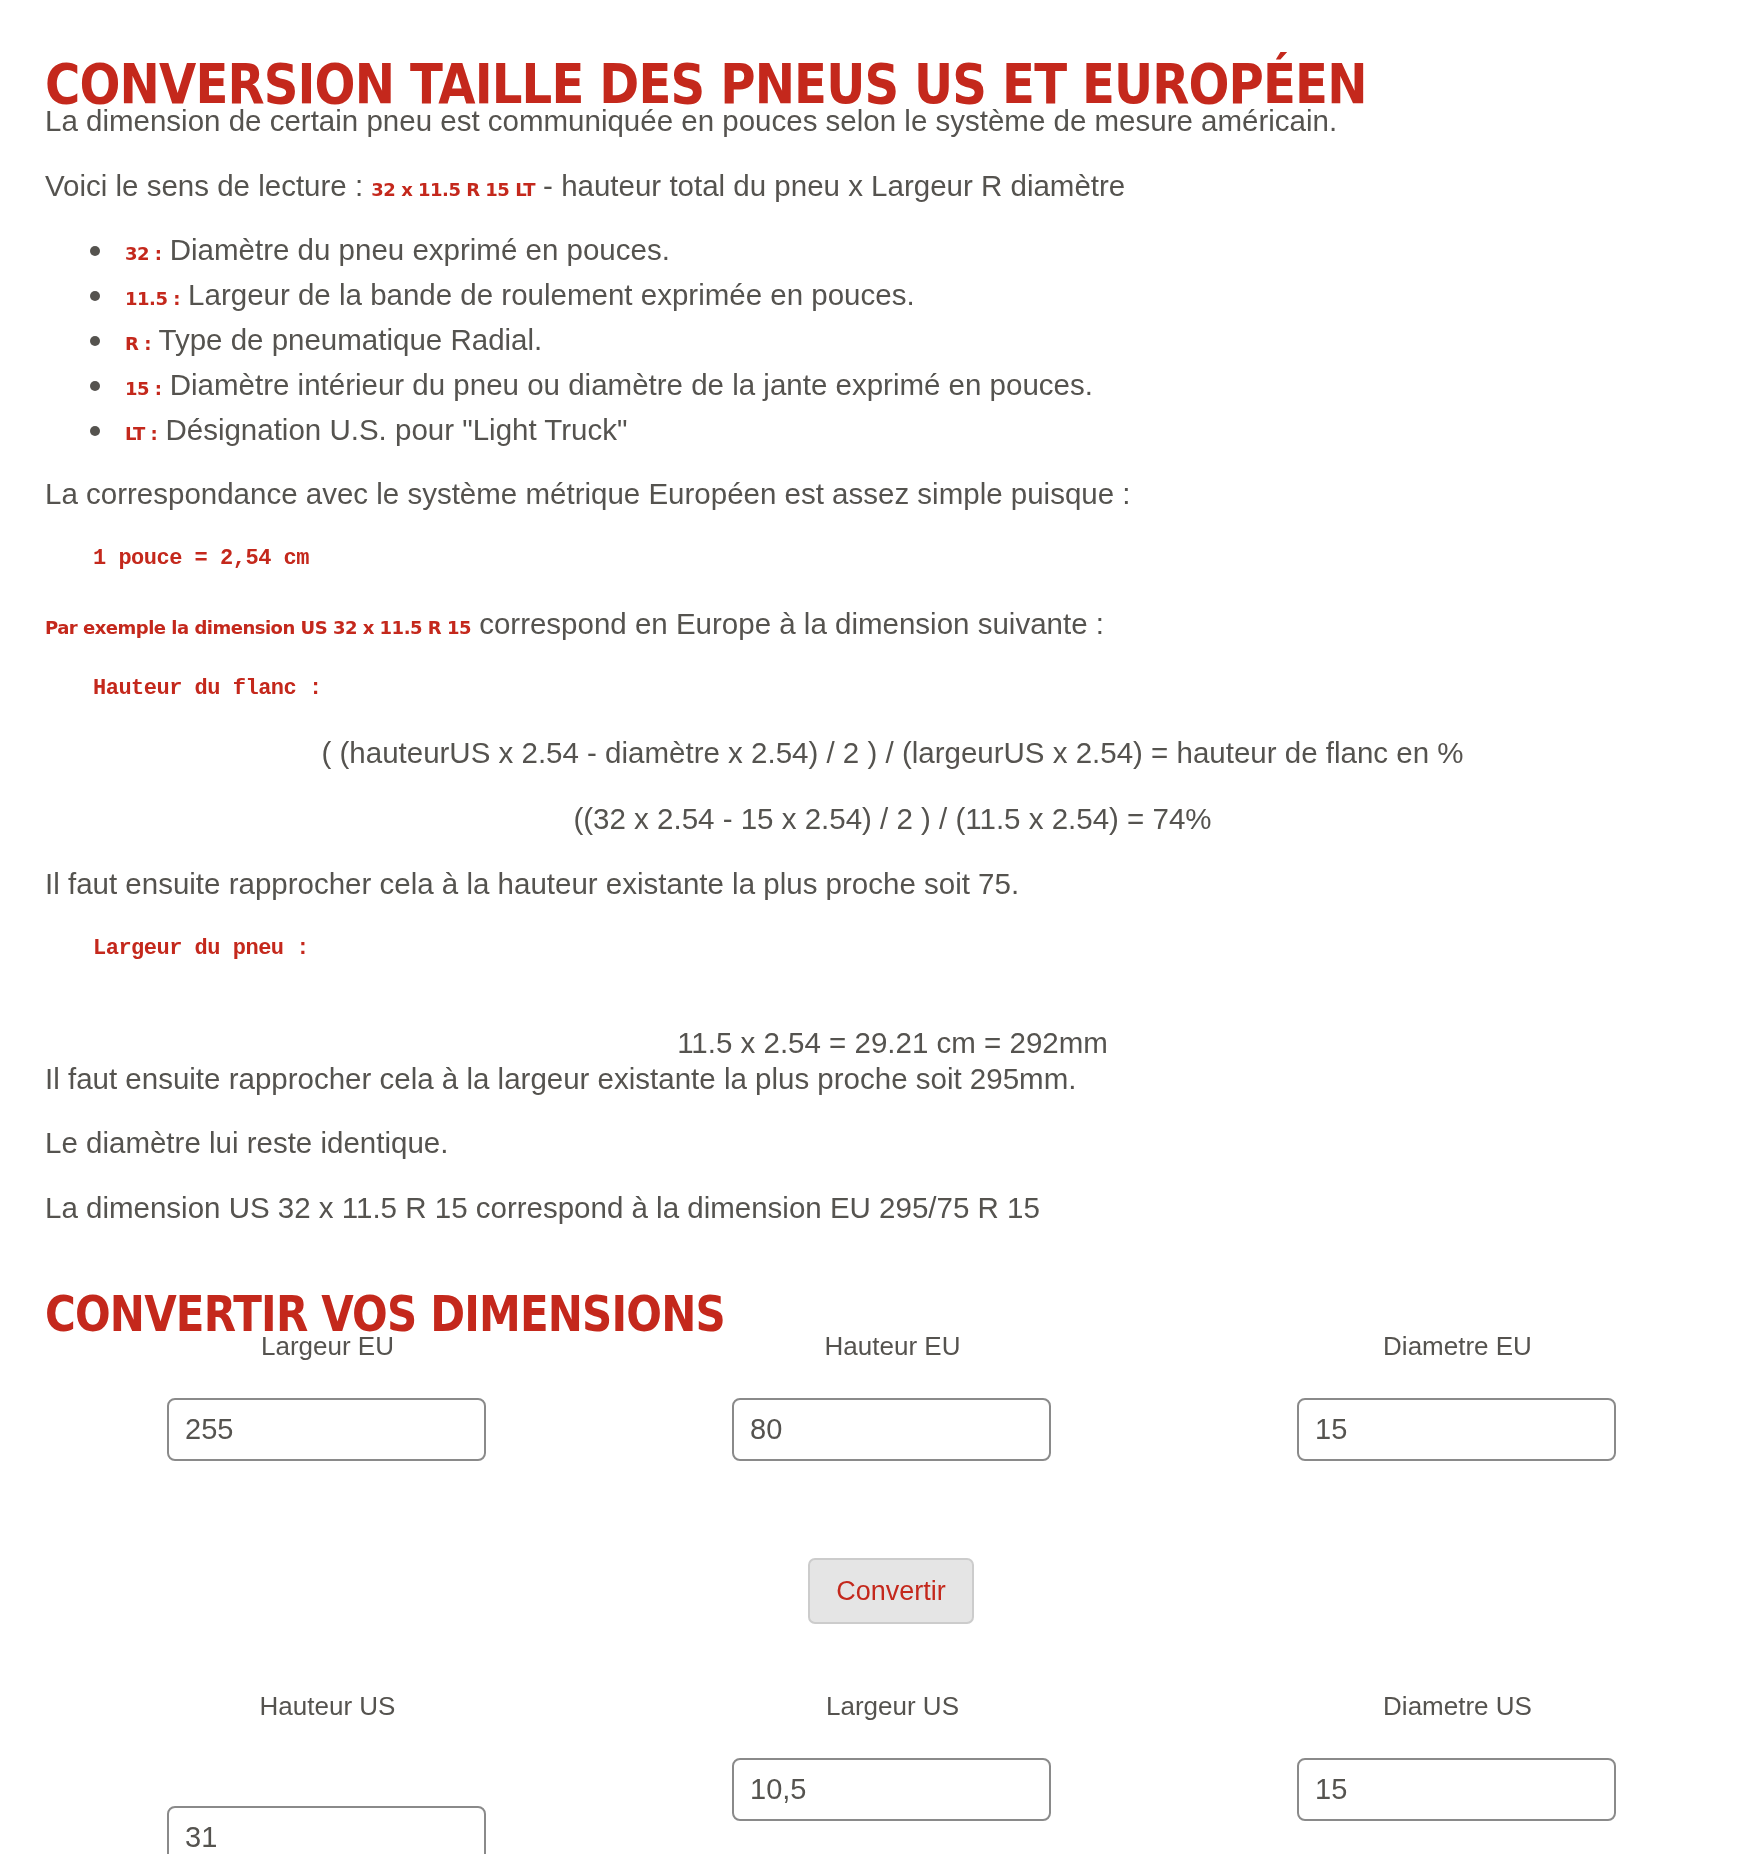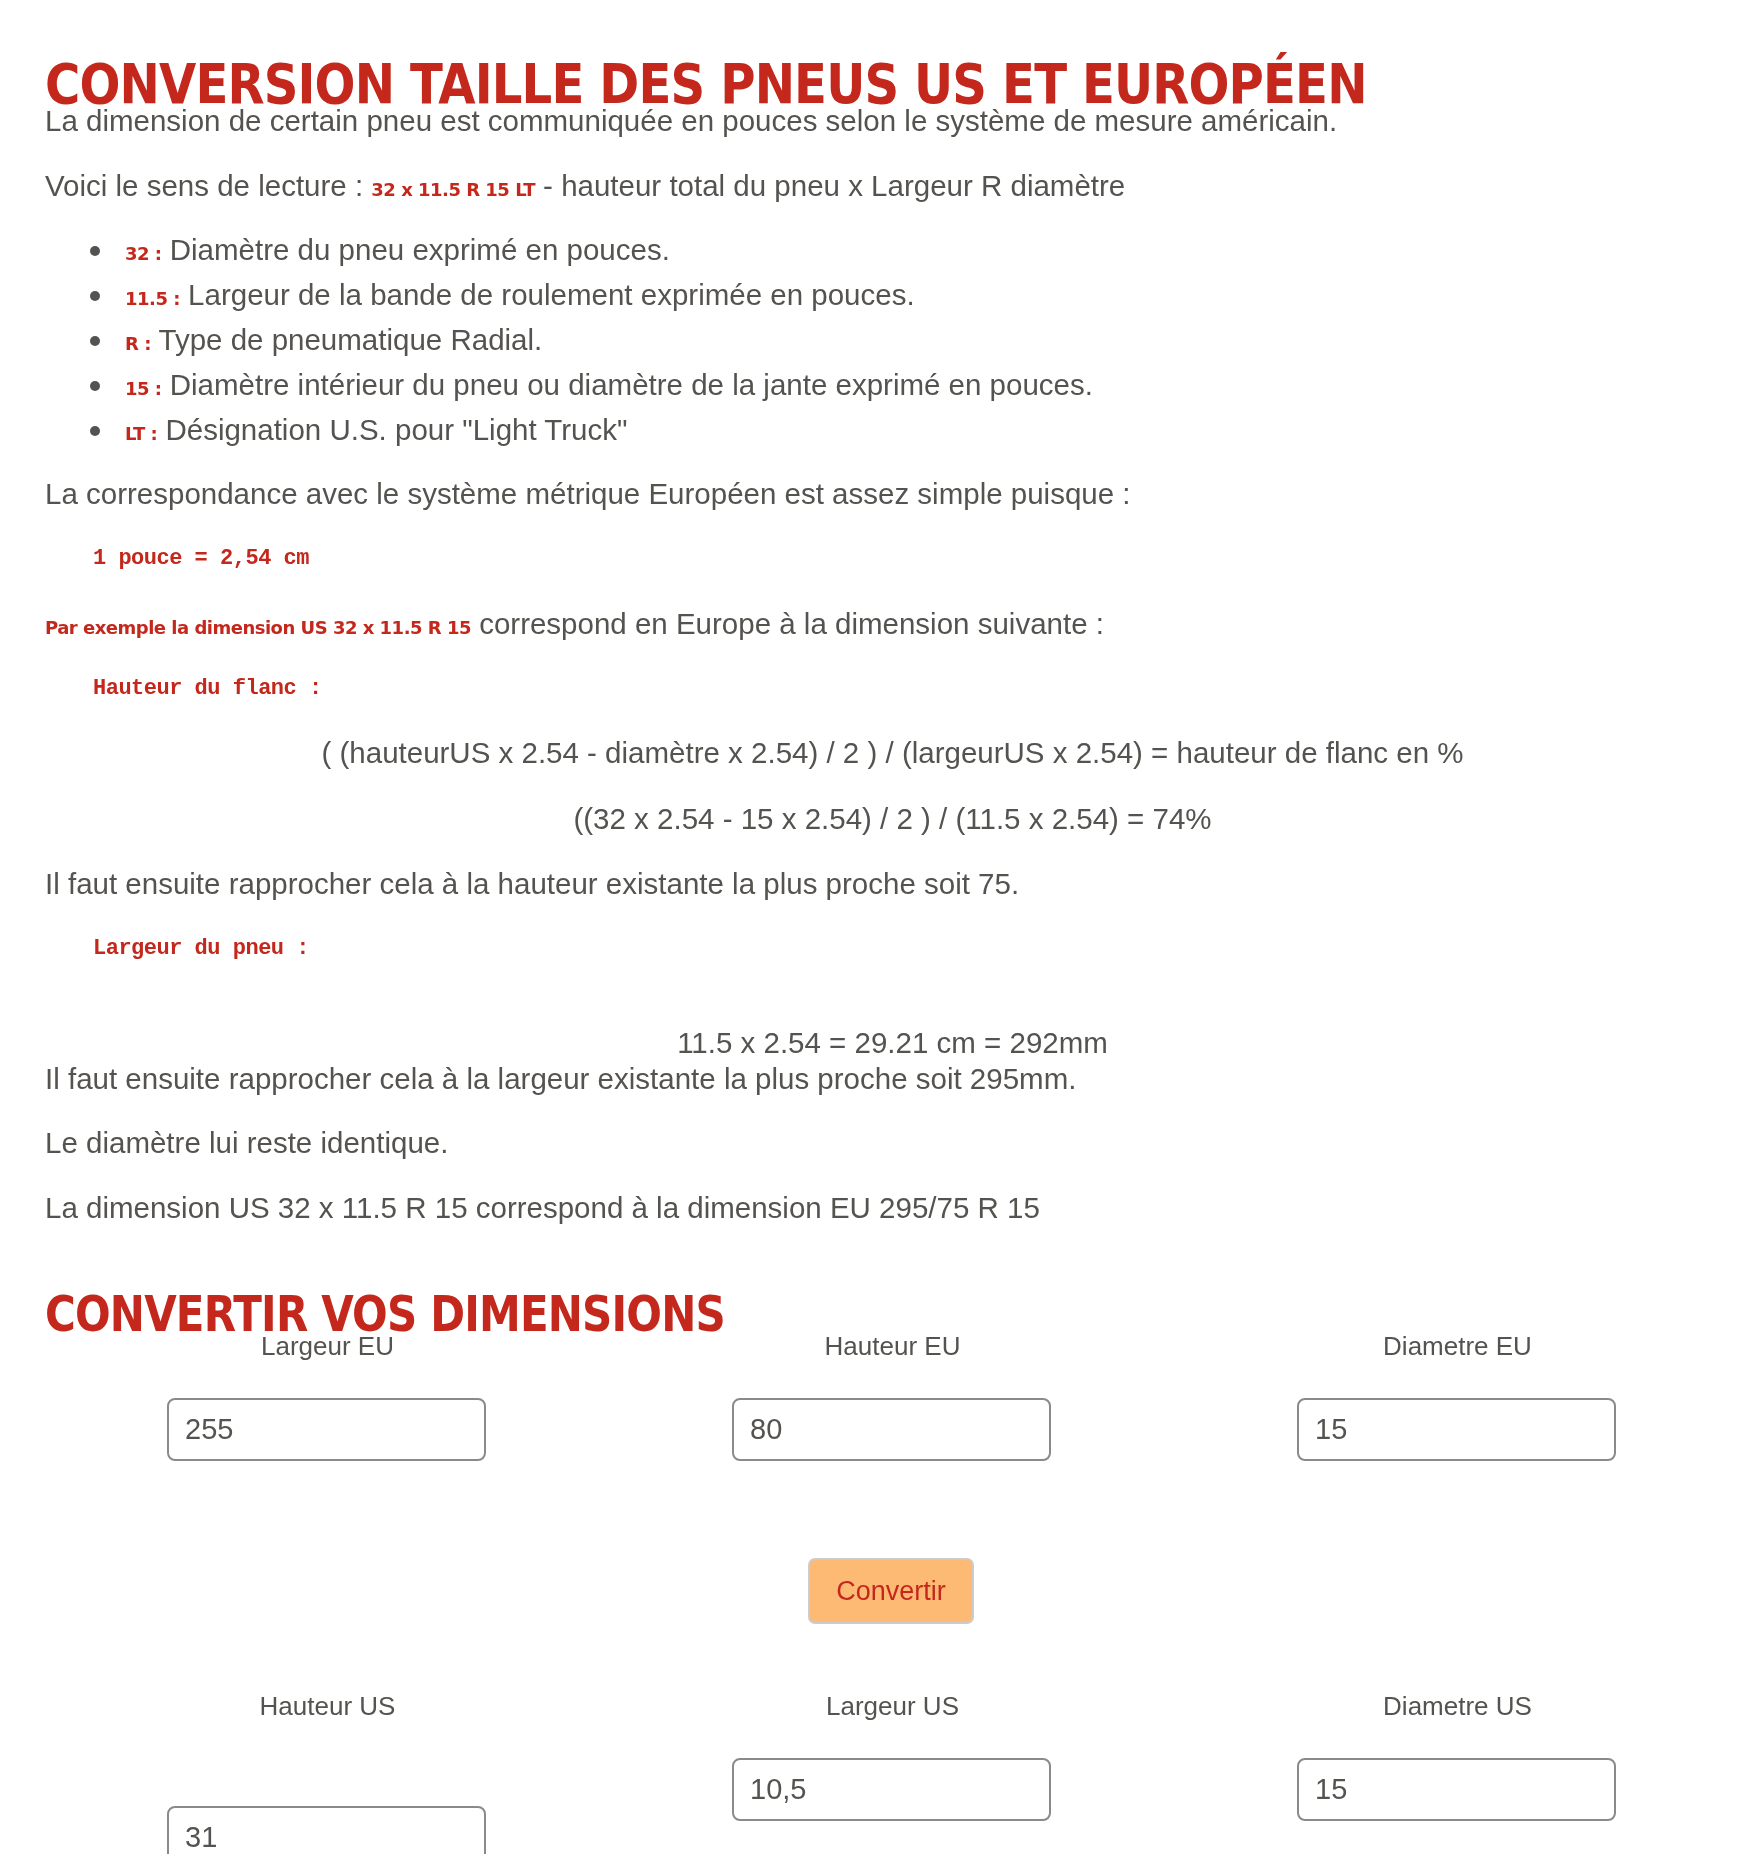--- a/index.html
+++ b/index.html
@@ -25,21 +25,21 @@
                   padding-left: 80px; white-space: nowrap; }
   ul.bullets li .dot { position: absolute; left: 45px; top: 14px; width: 10px; height: 10px;
                        border-radius: 50%; background: #55534f; }
   .col { position: absolute; width: 565px; text-align: center; }
   .lbl { font-size: 26px; line-height: 36px; color: #55534f; }
   .inp { position: absolute; left: 122px; width: 319px; height: 63px; box-sizing: border-box;
          border: 2px solid #8a8a8a; border-radius: 8px; background: #fff;
          font-family: "Liberation Sans", sans-serif; font-size: 29px; color: #55534f;
          padding: 0 16px; outline: none; }
   .btn { position: absolute; left: 763px; top: 1558px; width: 166px; height: 66px; box-sizing: border-box;
-         border: 2px solid #cccccc; border-radius: 7px; background: #fdba74; color: #c4281c;
+         border: 2px solid #cccccc; border-radius: 7px; background: #e5e5e5; color: #c4281c;
          font-family: "Liberation Sans", sans-serif; font-size: 27px; cursor: pointer; padding: 0; }
 </style>
 </head>
 <body>
 
 <div class="wrap">
 
   <h1 class="h1">CONVERSION TAILLE DES PNEUS US ET EUROPÉEN</h1>
 
   <div class="line" style="top:103px">La dimension de certain pneu est communiquée en pouces selon le système de mesure américain.</div>

